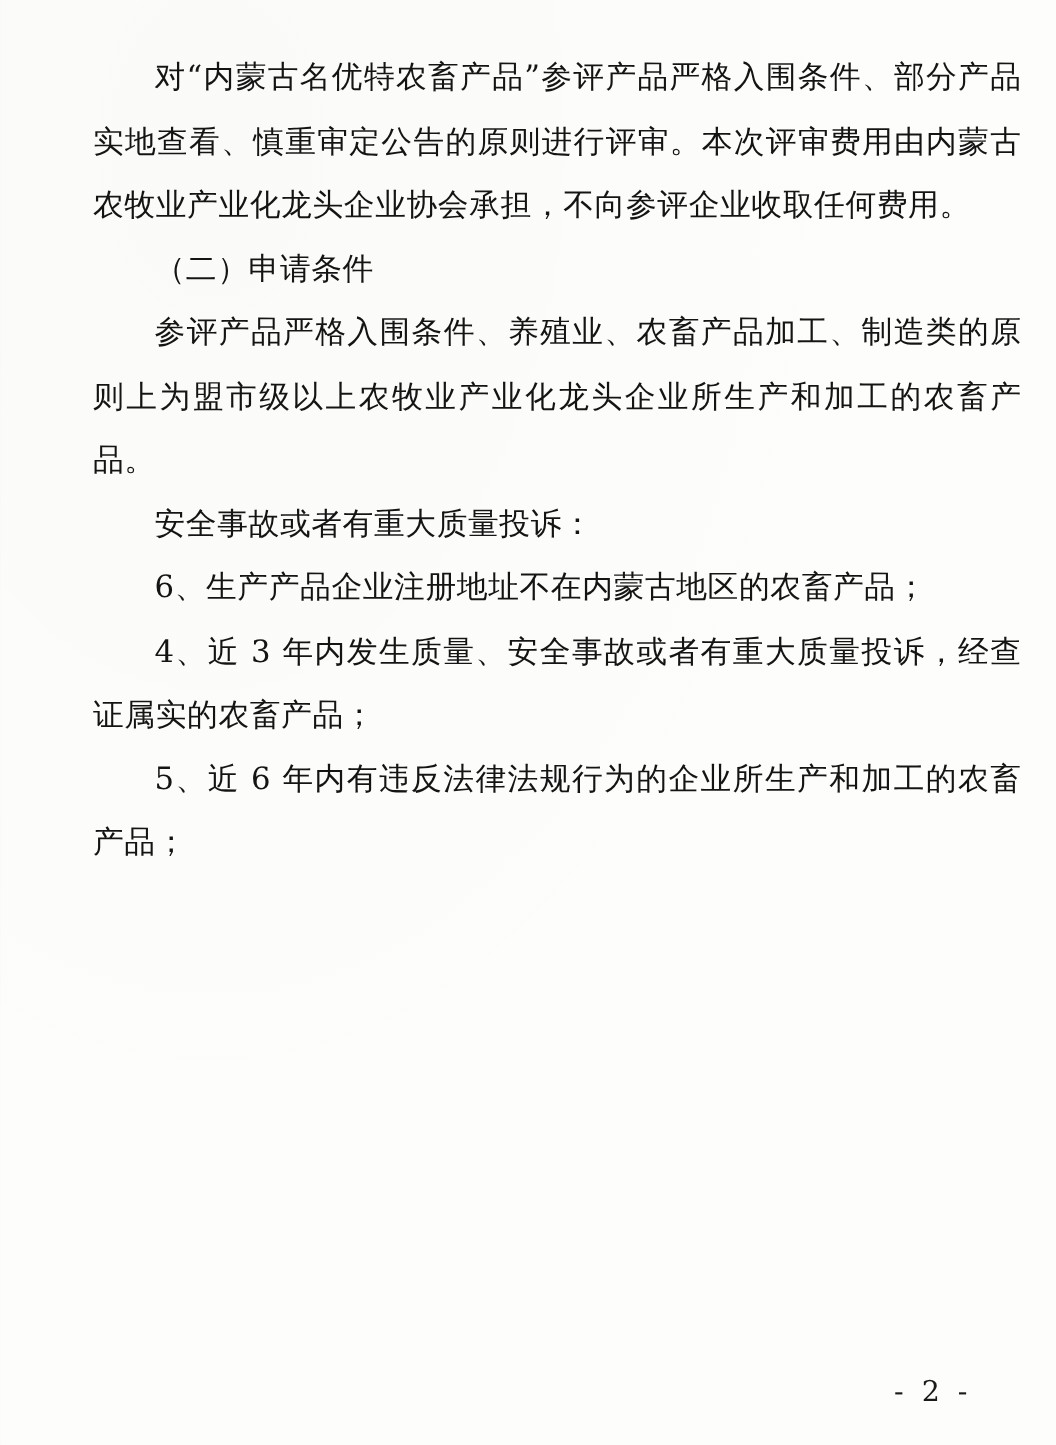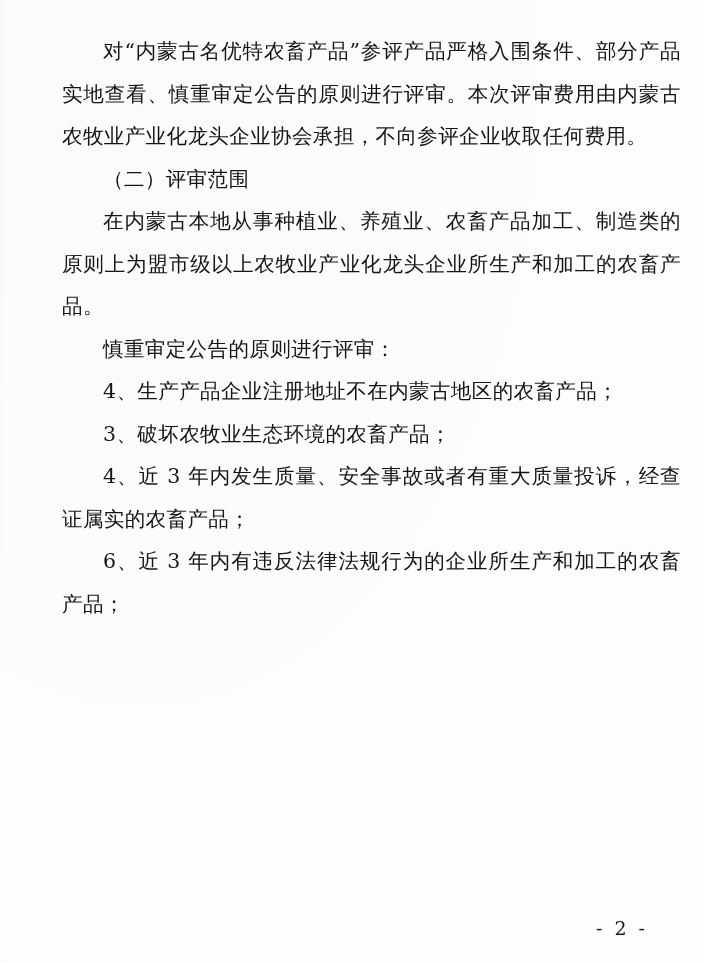--- a/index.html
+++ b/index.html
@@ -59,25 +59,24 @@
     opacity: 0.5;
   }
 </style>
 </head>
 <body>
 
 <div class="page">
 
   <div class="body-text">
     <p>对“内蒙古名优特农畜产品”参评产品严格入围条件、部分产品实地查看、慎重审定公告的原则进行评审。本次评审费用由内蒙古农牧业产业化龙头企业协会承担，不向参评企业收取任何费用。</p>
-    <p>（二）评审范围</p>
-    <p>在内蒙古本地从事种植业、养殖业、农畜产品加工、制造类的原则上为盟市级以上农牧业产业化龙头企业所生产和加工的农畜产品。</p>
-    <p>慎重审定公告的原则进行评审：</p>
-    <p>4、生产产品企业注册地址不在内蒙古地区的农畜产品；</p>
-    <p>3、破坏农牧业生态环境的农畜产品；</p>
+    <p>（二）申请条件</p>
+    <p>参评产品严格入围条件、养殖业、农畜产品加工、制造类的原则上为盟市级以上农牧业产业化龙头企业所生产和加工的农畜产品。</p>
+    <p>安全事故或者有重大质量投诉：</p>
+    <p>6、生产产品企业注册地址不在内蒙古地区的农畜产品；</p>
     <p>4、近 3 年内发生质量、安全事故或者有重大质量投诉，经查证属实的农畜产品；</p>
-    <p>6、近 3 年内有违反法律法规行为的企业所生产和加工的农畜产品；</p>
+    <p>5、近 6 年内有违反法律法规行为的企业所生产和加工的农畜产品；</p>
   </div>
 
   <div class="page-number">- 2 -</div>
 
   <div class="grain"></div>
 </div>
 
 </body></html>

